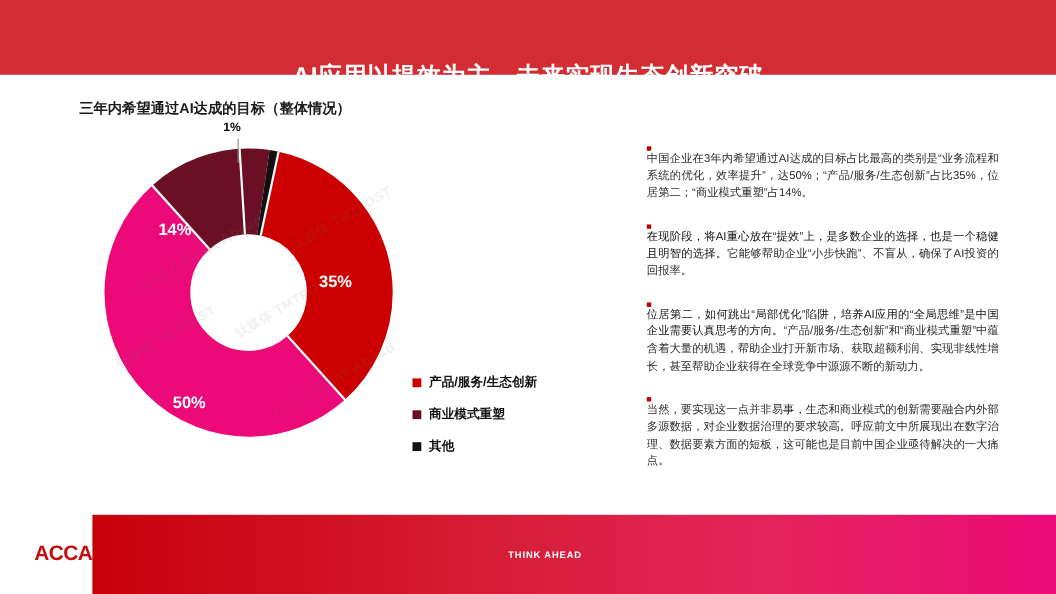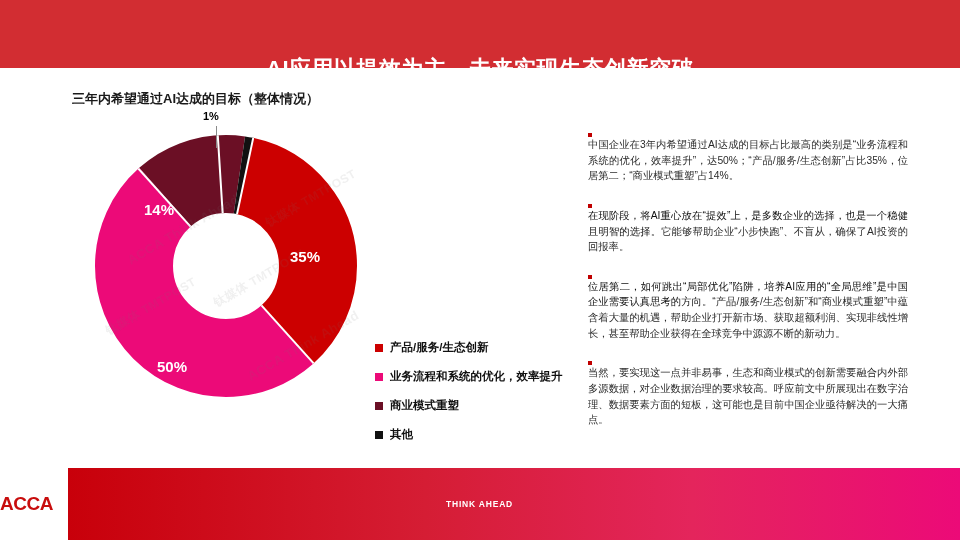--- a/index.html
+++ b/index.html
@@ -170,26 +170,26 @@
   
   .footer {
     position: absolute;
     left: 0;
     top: 468px;
     width: 960px;
     height: 72px;
     display: flex;
   }
   .footer-logo-box {
-    width: 68px;
+    width: 84px;
     height: 72px;
     background: #ffffff;
     display: flex;
     align-items: center;
-    justify-content: flex-start;
+    justify-content: flex-end;
     flex: 0 0 auto;
   }
   .acca-logo {
     color: #c80d0d;
     font-size: 19px;
     font-weight: bold;
     letter-spacing: -0.5px;
   }
   .footer-bar {
     flex: 1 1 auto;
@@ -314,24 +314,20 @@
       <div class="slice-label label-35">35%</div>
       <div class="slice-label label-50">50%</div>
       <div class="slice-label label-14">14%</div>
       <div class="slice-label label-1">1%</div>
     </div>
 
     <div class="legend">
       <div class="legend-item">
         <span class="legend-swatch" style="background:#cc0000"></span>
         <span class="legend-label">产品/服务/生态创新</span>
-      </div>
-      <div class="legend-item">
-        <span class="legend-swatch" style="background:#ec0a78"></span>
-        <span class="legend-label">业务流程和系统的优化，效率提升</span>
       </div>
       <div class="legend-item">
         <span class="legend-swatch" style="background:#6b0f25"></span>
         <span class="legend-label">商业模式重塑</span>
       </div>
       <div class="legend-item">
         <span class="legend-swatch" style="background:#111111"></span>
         <span class="legend-label">其他</span>
       </div>
     </div>

